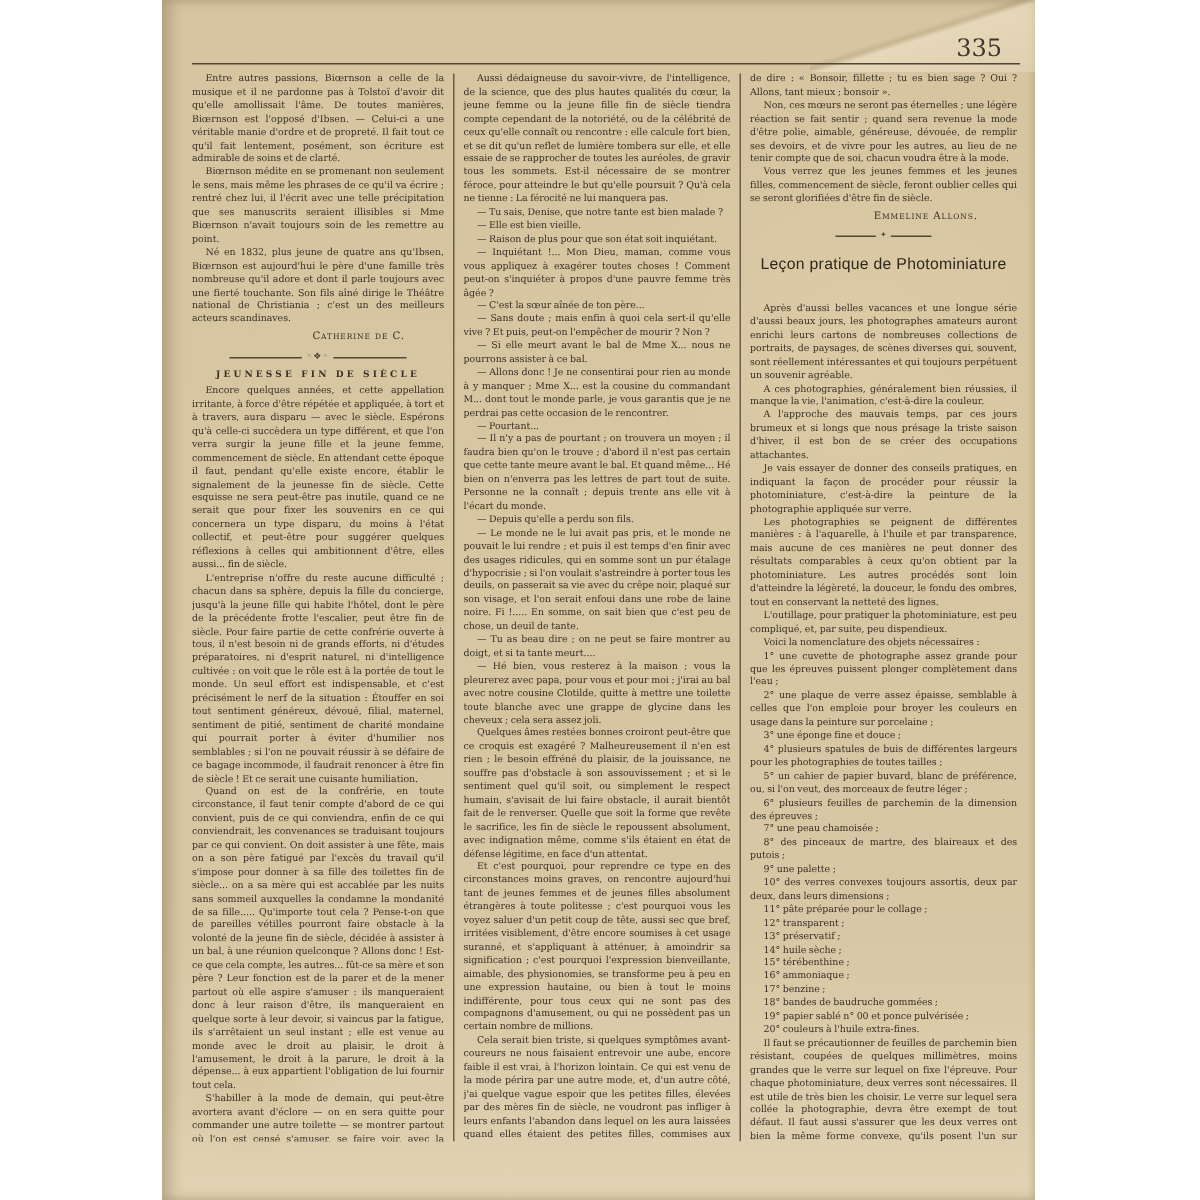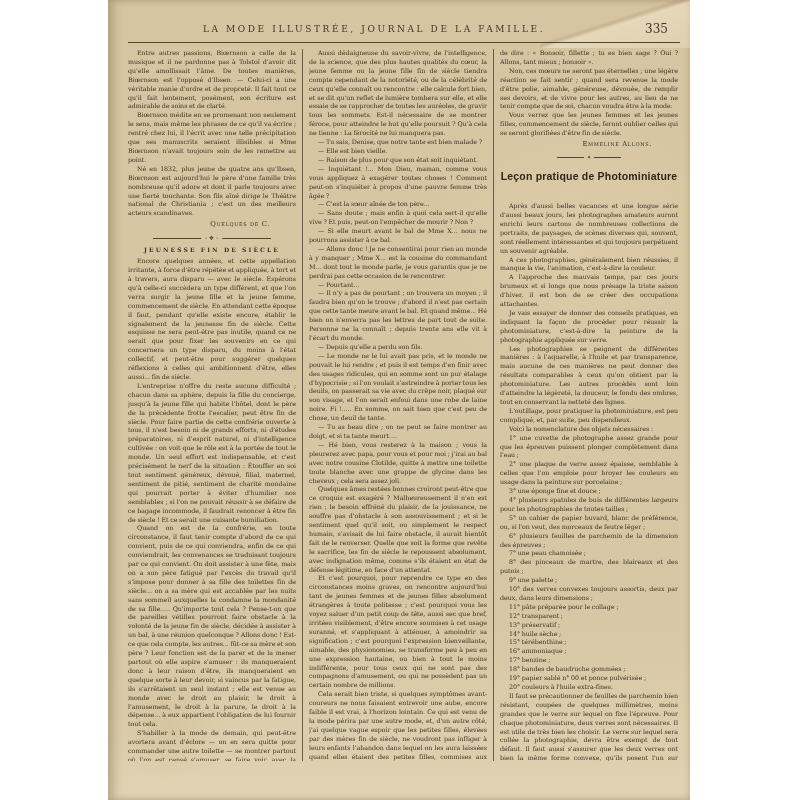--- a/index.html
+++ b/index.html
@@ -20,21 +20,21 @@
   .fold{
     position:absolute;top:0;right:0;width:150px;height:48px;
     background:linear-gradient(to bottom right, transparent 44%,
       rgba(120,95,60,.16) 48%, rgba(243,233,208,.5) 52%, rgba(228,216,188,.55) 100%);
   }
   .header-row{position:relative;height:43px;}
   .journal-title{
     position:absolute;left:0;right:50px;top:24px;text-align:center;
     font-size:9px;letter-spacing:2.6px;color:#41372a;white-space:nowrap;font-weight:500;
   }
-  .page-number{position:absolute;right:22px;top:22px;font-size:12px;color:#41372a;}
+  .page-number{position:absolute;right:22px;top:22px;font-size:16px;color:#41372a;}
   .header-rule{position:absolute;left:20px;right:10px;top:42px;border-top:1px solid #514536;}
   .columns{display:flex;padding:6px 10px 0 20px;height:712px;overflow:hidden;}
   .col{overflow:hidden;}
   .col[data-col="0"]{width:168px;}
   .col[data-col="1"]{width:178px;}
   .col[data-col="2"]{width:178px;}
   .vrule{width:1px;background:#6b5d49;margin:0 6px;flex:none;}
   .para{
     margin:0;text-align:justify;font-size:6.3px;line-height:8.9px;
     text-indent:9px;letter-spacing:-0.03px;word-spacing:-0.25px;color:#3a3126;
@@ -60,40 +60,39 @@
   .h-lg{
     text-align:center;font-size:16px;letter-spacing:4.5px;font-weight:400;
     margin:3px 0 2px;color:#352c20;
   }
   .h-sm{
     text-align:center;font-size:6px;font-weight:bold;letter-spacing:2.1px;
     margin:0 0 4px;color:#3a3126;
   }
   .h-bold{
     font-family:"Liberation Sans", sans-serif;
-    text-align:center;font-size:10.5px;font-weight:bold;letter-spacing:.2px;
+    text-align:center;font-size:10.5px;font-weight:normal;letter-spacing:.2px;
     margin:9px 0 20px;color:#2f271b;
   }
 </style>
 </head>
 <body>
 
 <div class="page">
   <div class="fold"></div>
   <div class="header-row">
-    <div class="journal-title">LA MODE ILLUSTRÉE, JOURNAL DE LA FAMILLE.</div>
     <div class="page-number">335</div>
     <div class="header-rule"></div>
   </div>
   <div class="columns">
     <div class="col" data-col="0">
         <p class="para">Entre autres passions, Biœrnson a celle de la musique et il ne pardonne pas à Tolstoï d'avoir dit qu'elle amollissait l'âme. De toutes manières, Biœrnson est l'opposé d'Ibsen. — Celui-ci a une véritable manie d'ordre et de propreté. Il fait tout ce qu'il fait lentement, posément, son écriture est admirable de soins et de clarté.</p>
         <p class="para">Biœrnson médite en se promenant non seulement le sens, mais même les phrases de ce qu'il va écrire ; rentré chez lui, il l'écrit avec une telle précipitation que ses manuscrits seraient illisibles si Mme Biœrnson n'avait toujours soin de les remettre au point.</p>
         <p class="para">Né en 1832, plus jeune de quatre ans qu'Ibsen, Biœrnson est aujourd'hui le père d'une famille très nombreuse qu'il adore et dont il parle toujours avec une fierté touchante. Son fils aîné dirige le Théâtre national de Christiania ; c'est un des meilleurs acteurs scandinaves.</p>
-        <p class="sig">Quelques de C.</p>
+        <p class="sig">Catherine de C.</p>
         <div class="ornament"></div>
         <div class="h-sm">JEUNESSE FIN DE SIÈCLE</div>
         <p class="para">Encore quelques années, et cette appellation irritante, à force d'être répétée et appliquée, à tort et à travers, aura disparu — avec le siècle. Espérons qu'à celle-ci succèdera un type différent, et que l'on verra surgir la jeune fille et la jeune femme, commencement de siècle. En attendant cette époque il faut, pendant qu'elle existe encore, établir le signalement de la jeunesse fin de siècle. Cette esquisse ne sera peut-être pas inutile, quand ce ne serait que pour fixer les souvenirs en ce qui concernera un type disparu, du moins à l'état collectif, et peut-être pour suggérer quelques réflexions à celles qui ambitionnent d'être, elles aussi... fin de siècle.</p>
         <p class="para">L'entreprise n'offre du reste aucune difficulté ; chacun dans sa sphère, depuis la fille du concierge, jusqu'à la jeune fille qui habite l'hôtel, dont le père de la précédente frotte l'escalier, peut être fin de siècle. Pour faire partie de cette confrérie ouverte à tous, il n'est besoin ni de grands efforts, ni d'études préparatoires, ni d'esprit naturel, ni d'intelligence cultivée : on voit que le rôle est à la portée de tout le monde. Un seul effort est indispensable, et c'est précisément le nerf de la situation : Étouffer en soi tout sentiment généreux, dévoué, filial, maternel, sentiment de pitié, sentiment de charité mondaine qui pourrait porter à éviter d'humilier nos semblables ; si l'on ne pouvait réussir à se défaire de ce bagage incommode, il faudrait renoncer à être fin de siècle ! Et ce serait une cuisante humiliation.</p>
         <p class="para">Quand on est de la confrérie, en toute circonstance, il faut tenir compte d'abord de ce qui convient, puis de ce qui conviendra, enfin de ce qui conviendrait, les convenances se traduisant toujours par ce qui convient. On doit assister à une fête, mais on a son père fatigué par l'excès du travail qu'il s'impose pour donner à sa fille des toilettes fin de siècle... on a sa mère qui est accablée par les nuits sans sommeil auxquelles la condamne la mondanité de sa fille..... Qu'importe tout cela ? Pense-t-on que de pareilles vétilles pourront faire obstacle à la volonté de la jeune fin de siècle, décidée à assister à un bal, à une réunion quelconque ? Allons donc ! Est-ce que cela compte, les autres... fût-ce sa mère et son père ? Leur fonction est de la parer et de la mener partout où elle aspire s'amuser : ils manqueraient donc à leur raison d'être, ils manqueraient en quelque sorte à leur devoir, si vaincus par la fatigue, ils s'arrêtaient un seul instant ; elle est venue au monde avec le droit au plaisir, le droit à l'amusement, le droit à la parure, le droit à la dépense... à eux appartient l'obligation de lui fournir tout cela.</p>
         <p class="para">S'habiller à la mode de demain, qui peut-être avortera avant d'éclore — on en sera quitte pour commander une autre toilette — se montrer partout où l'on est censé s'amuser, se faire voir, avec la volonté de se faire admirer, parler à tue-tête, avec une grosse voix, éraillée s'il se peut (c'est plus complètement fin de siècle), trancher en toute matière, même en celles où les esprits les plus compétents se garderaient d'émettre une opinion trop absolue, éviter comme s'ils étaient pestiférés les gens qui ne possèdent point quelques millions, ne connaître et ne pratiquer aucun autre culte, sinon celui du veau d'or, attribuer une importance capitale à toutes les questions frivoles, et traiter avec dédain toutes les questions sérieuses, tel est, en raccourci, l'état d'esprit d'une fin de siècle.</p>
       </div>
     <div class="vrule"></div>
     <div class="col" data-col="1">
         <p class="para">Aussi dédaigneuse du savoir-vivre, de l'intelligence, de la science, que des plus hautes qualités du cœur, la jeune femme ou la jeune fille fin de siècle tiendra compte cependant de la notoriété, ou de la célébrité de ceux qu'elle connaît ou rencontre : elle calcule fort bien, et se dit qu'un reflet de lumière tombera sur elle, et elle essaie de se rapprocher de toutes les auréoles, de gravir tous les sommets. Est-il nécessaire de se montrer féroce, pour atteindre le but qu'elle poursuit ? Qu'à cela ne tienne : La férocité ne lui manquera pas.</p>

